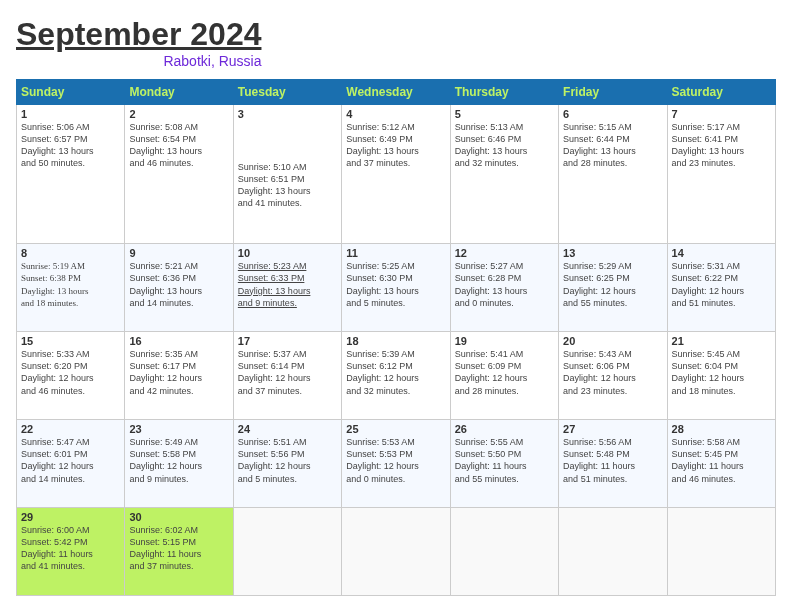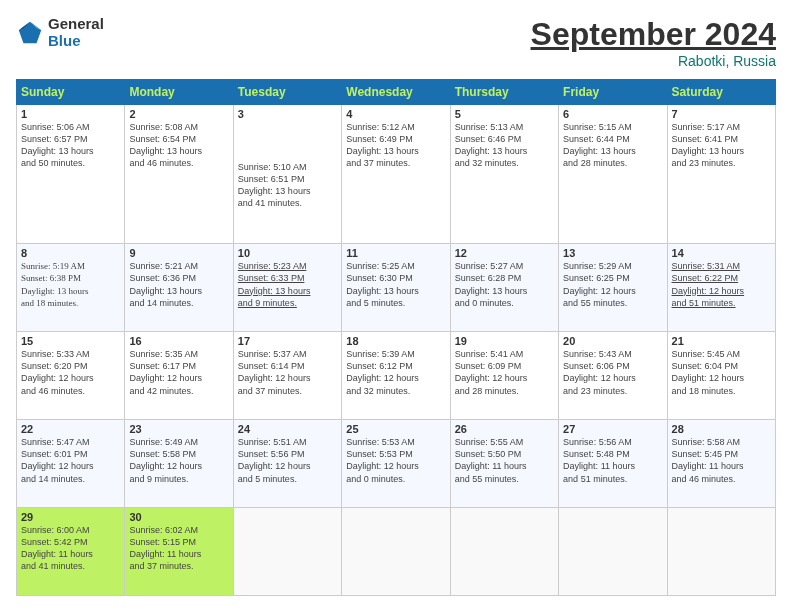--- a/index.html
+++ b/index.html
@@ -51,21 +51,21 @@
       text-align: right;
     }
     .month-title {
       font-size: 32px;
       font-weight: bold;
       color: #333;
       text-decoration: underline;
     }
     .subtitle {
       font-size: 14px;
-      color: #0f766e;
+      color: #6d28d9;
     }
     .calendar {
       flex: 1;
       border: 1px solid #ccc;
       border-collapse: collapse;
       width: 100%;
       table-layout: fixed;
     }
     .calendar th {
       background: #1a6faf;
@@ -105,31 +105,20 @@
     .empty-cell {
       background: #f9f9f9 !important;
     }
     .row-even td { background: #eef4fb; }
   </style>
 </head>
 <body>
 
 <div class="page">
   <div class="header">
-    <div class="logo">
-      <svg class="logo-icon" viewBox="0 0 30 30">
-        <polygon points="15,3 27,12 22,26 8,26 3,12" fill="#1a6faf"></polygon>
-        <polygon points="15,3 27,12 22,10 15,3" fill="#4fa3e0"></polygon>
-        <polygon points="15,3 3,12 8,10" fill="#0d4c8a"></polygon>
-      </svg>
-      <div class="logo-text">
-        <span class="logo-general">General</span>
-        <span class="logo-blue">Blue</span>
-      </div>
-    </div>
     <div class="title-block">
       <div class="month-title">September 2024</div>
       <div class="subtitle">Rabotki, Russia</div>
     </div>
   </div>
 
   <table class="calendar">
     <thead>
       <tr>
       <th>Sunday</th>
@@ -231,21 +220,21 @@
           </td>
           <td>
             <span class="day-num">13</span>
             <div class="day-info" style="white-space: pre-line;">Sunrise: 5:29 AM
 Sunset: 6:25 PM
 Daylight: 12 hours
 and 55 minutes.</div>
           </td>
           <td>
             <span class="day-num">14</span>
-            <div class="day-info" style="white-space: pre-line; text-decoration: underline;">Sunrise: 5:31 AM
+            <div class="day-info" style="white-space: pre-line;">Sunrise: 5:31 AM
 Sunset: 6:22 PM
 Daylight: 12 hours
 and 51 minutes.</div>
           </td>
         </tr>
         <tr>
           <td>
             <span class="day-num">15</span>
             <div class="day-info" style="white-space: pre-line;">Sunrise: 5:33 AM
 Sunset: 6:20 PM

